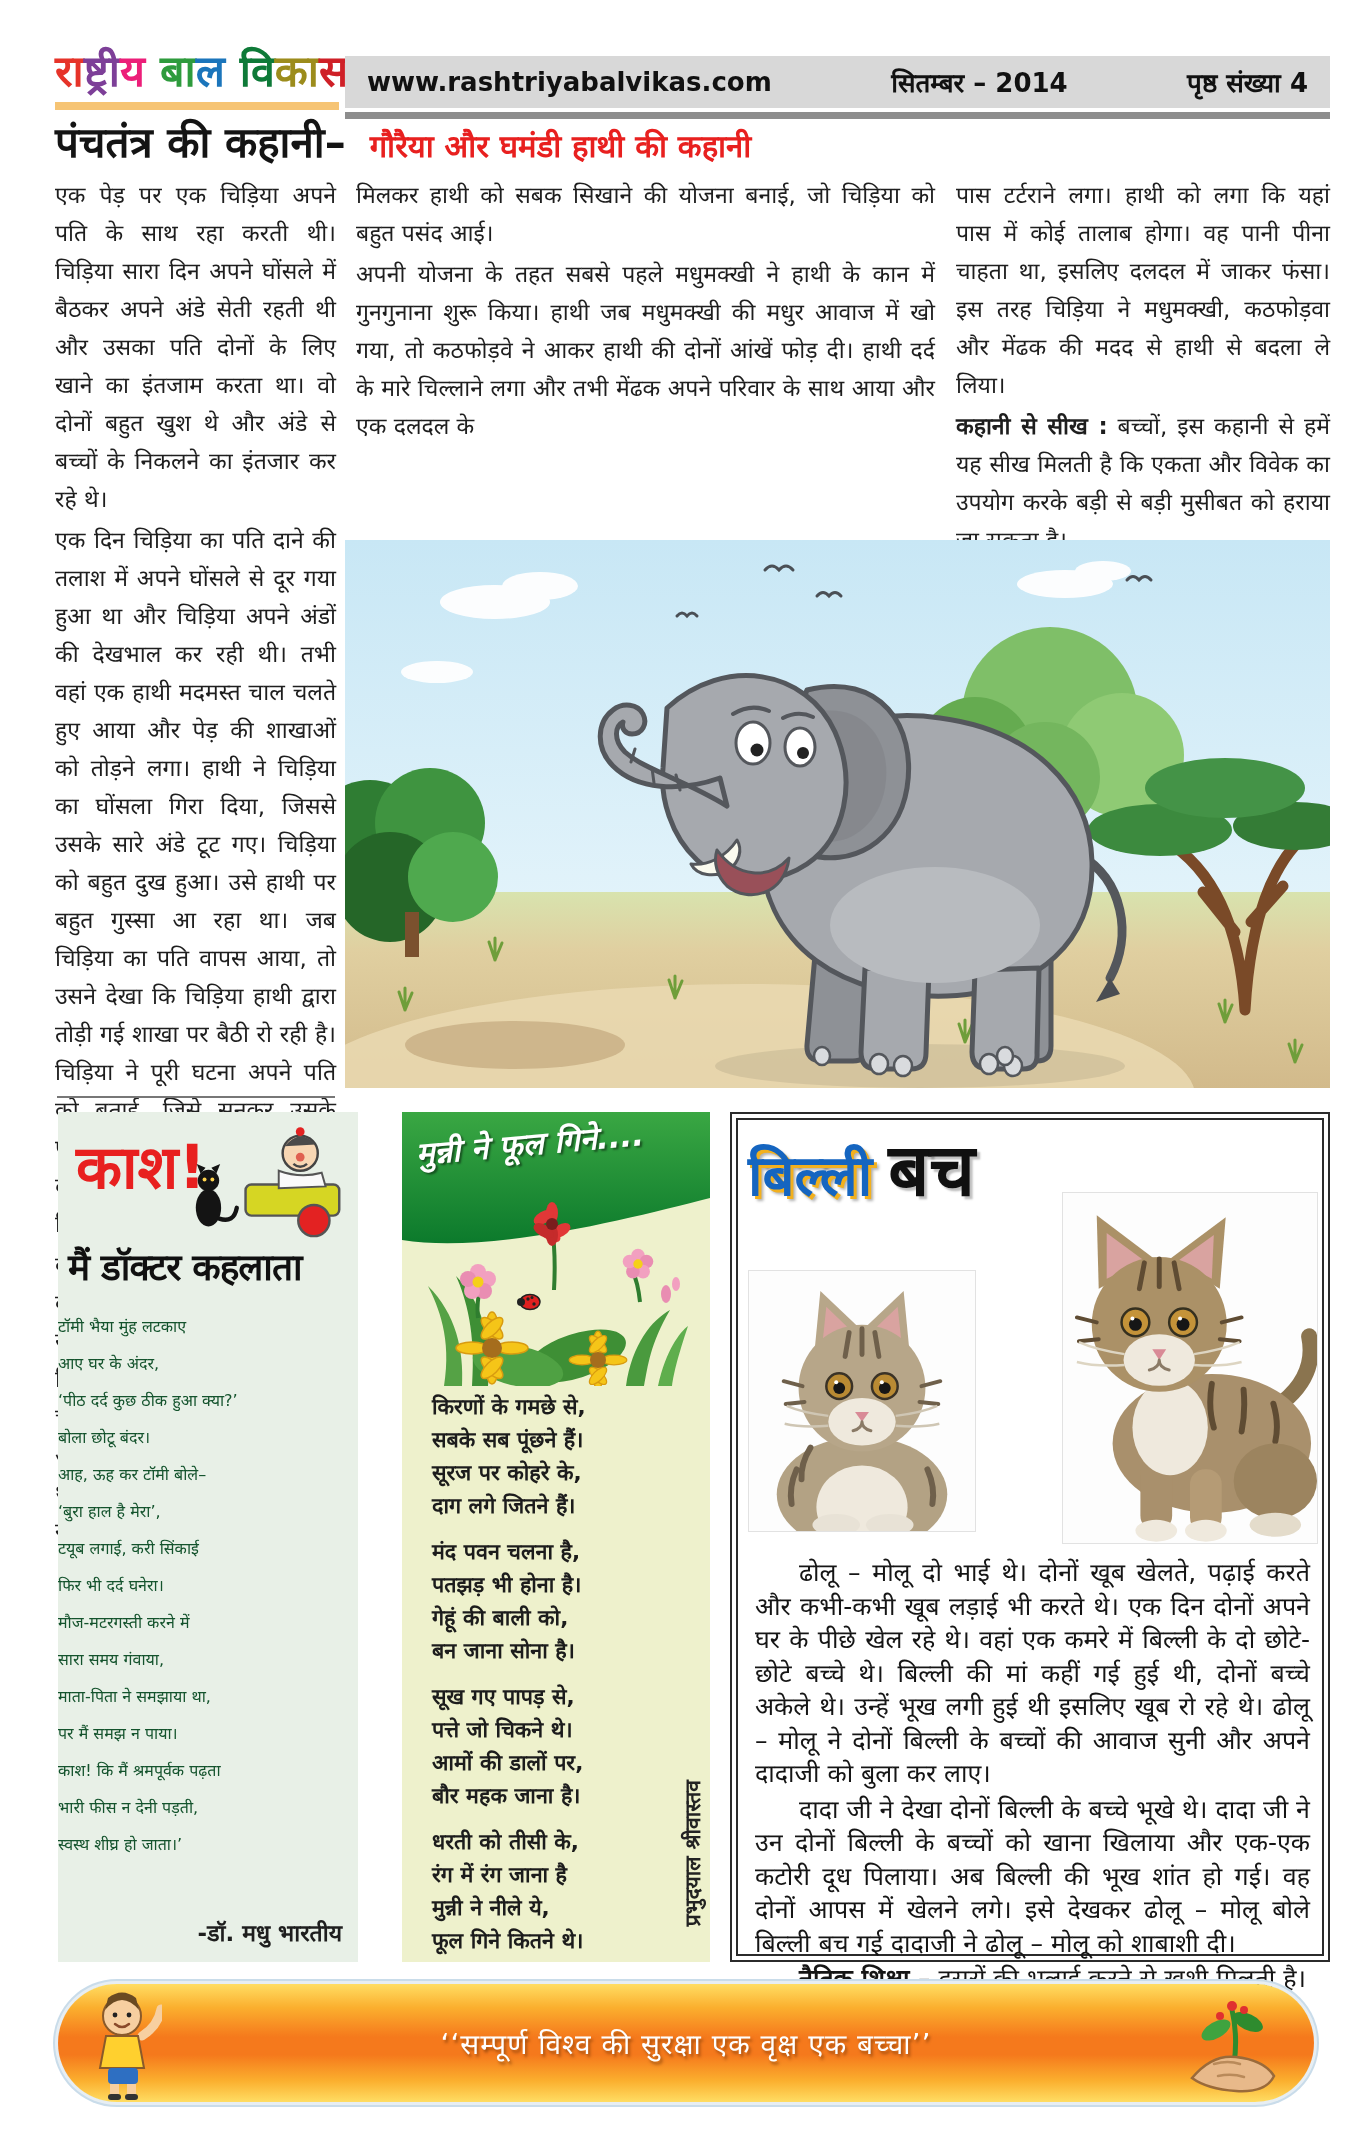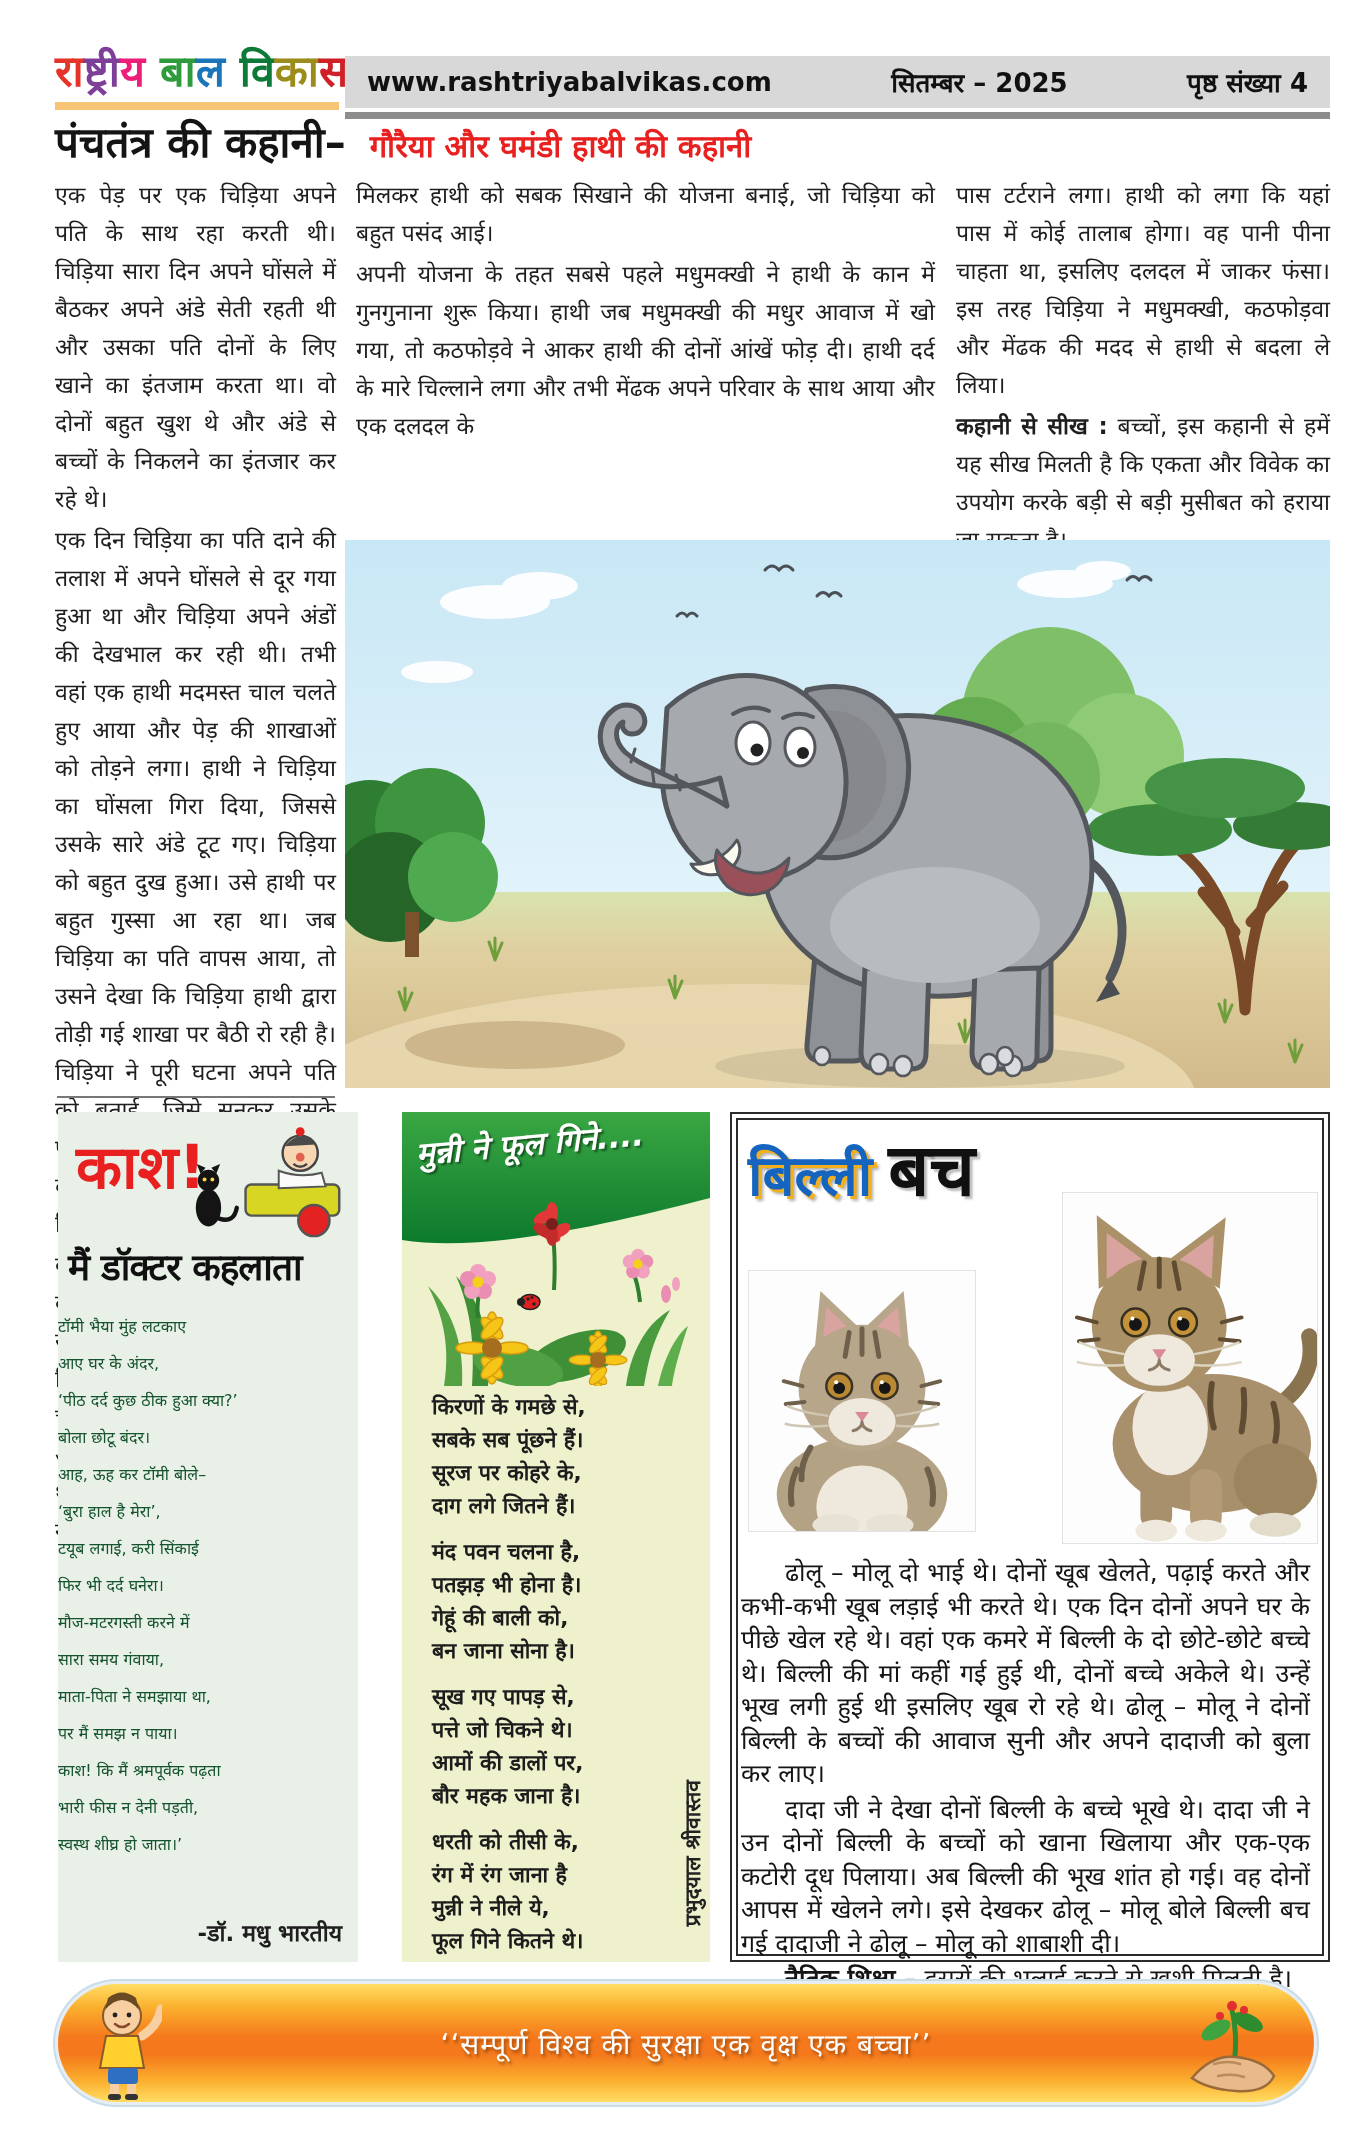--- a/index.html
+++ b/index.html
@@ -56,21 +56,21 @@
         outline:2px solid #2b2b2b;outline-offset:-8px;}
   .billi{position:absolute;left:16px;top:4px;font-weight:bold;white-space:nowrap;}
   .billi .p1{font-size:56px;color:var(--c-billi-blue,#1565c0);text-shadow:3px 3px 0 #f2b01e,5px 5px 3px rgba(0,0,0,0.3);text-align:center;}
   .billi .p2{font-size:72px;color:#101010;margin-left:16px;text-shadow:3px 3px 2px rgba(0,0,0,0.25);}
   .gai{position:absolute;left:332px;top:88px;font-size:56px;font-weight:bold;color:var(--c-gai-blue,#2aa7df);
         text-shadow:2px 3px 2px rgba(0,0,0,0.3);}
   .photo{position:absolute;background:#fdfdfd;border:1px solid #e2e2e2;}
   .photo-left{left:16px;top:156px;width:228px;height:262px;}
   .photo-right{left:330px;top:78px;width:256px;height:352px;}
   .photo svg{width:100%;height:100%;display:block;}
-  .cat-story{position:absolute;left:9px;right:18px;top:442px;}
+  .cat-story{position:absolute;left:23px;right:18px;top:442px;}
   .cat-story .para{font-size:25px;line-height:33.5px;text-align:justify;text-indent:44px;margin-bottom:2px;color:#151515;}
 
   
   .footer{left:58px;top:1984px;width:1256px;height:118px;border-radius:59px;
         background:linear-gradient(180deg,#ffdd63 0%,#fbaf2e 20%,var(--c-footer-orange,#f5791c) 45%,
                    var(--c-footer-orange,#f5791c) 60%,#fbaf2e 82%,#ffdd63 100%);
         display:flex;align-items:center;justify-content:center;
         box-shadow:0 0 0 3px #e7eef3,0 0 0 5px #c9dcea;}
   .slogan{font-size:28px;font-weight:normal;color:#fff;text-shadow:2px 3px 3px rgba(90,40,0,0.5);letter-spacing:1px;}
   .footer-boy{position:absolute;left:26px;top:6px;width:78px;height:110px;}
@@ -78,21 +78,21 @@
 </style>
 </head>
 <body>
 
 <div class="page">
 
   <div class="abs logo"><span style="color: rgb(230, 51, 41);">रा</span><span style="color: rgb(125, 63, 152);">ष्ट्री</span><span style="color: rgb(236, 30, 121);">य</span><span> </span><span style="color: rgb(46, 155, 61);">बा</span><span style="color: rgb(27, 117, 187);">ल</span><span> </span><span style="color: rgb(14, 122, 56);">वि</span><span style="color: rgb(156, 140, 28);">का</span><span style="color: rgb(207, 32, 39);">स</span></div>
   <div class="abs logo-underline"></div>
   <div class="abs header-bar">
     <span>www.rashtriyabalvikas.com</span>
-    <span>सितम्बर – 2025</span>
+    <span>सितम्बर – 2014</span>
     <span>पृष्ठ संख्या 4</span>
   </div>
   <div class="abs header-rule"></div>
 
   <h1 class="abs main-title">
     <span class="kicker">पंचतंत्र की कहानी–</span><span class="red-title">गौरैया और घमंडी हाथी की कहानी</span>
   </h1>
 
   <section class="abs col col1">
       <p class="para">एक पेड़ पर एक चिड़िया अपने पति के साथ रहा करती थी। चिड़िया सारा दिन अपने घोंसले में बैठकर अपने अंडे सेती रहती थी और उसका पति दोनों के लिए खाने का इंतजाम करता था। वो दोनों बहुत खुश थे और अंडे से बच्चों के निकलने का इंतजार कर रहे थे।</p>

